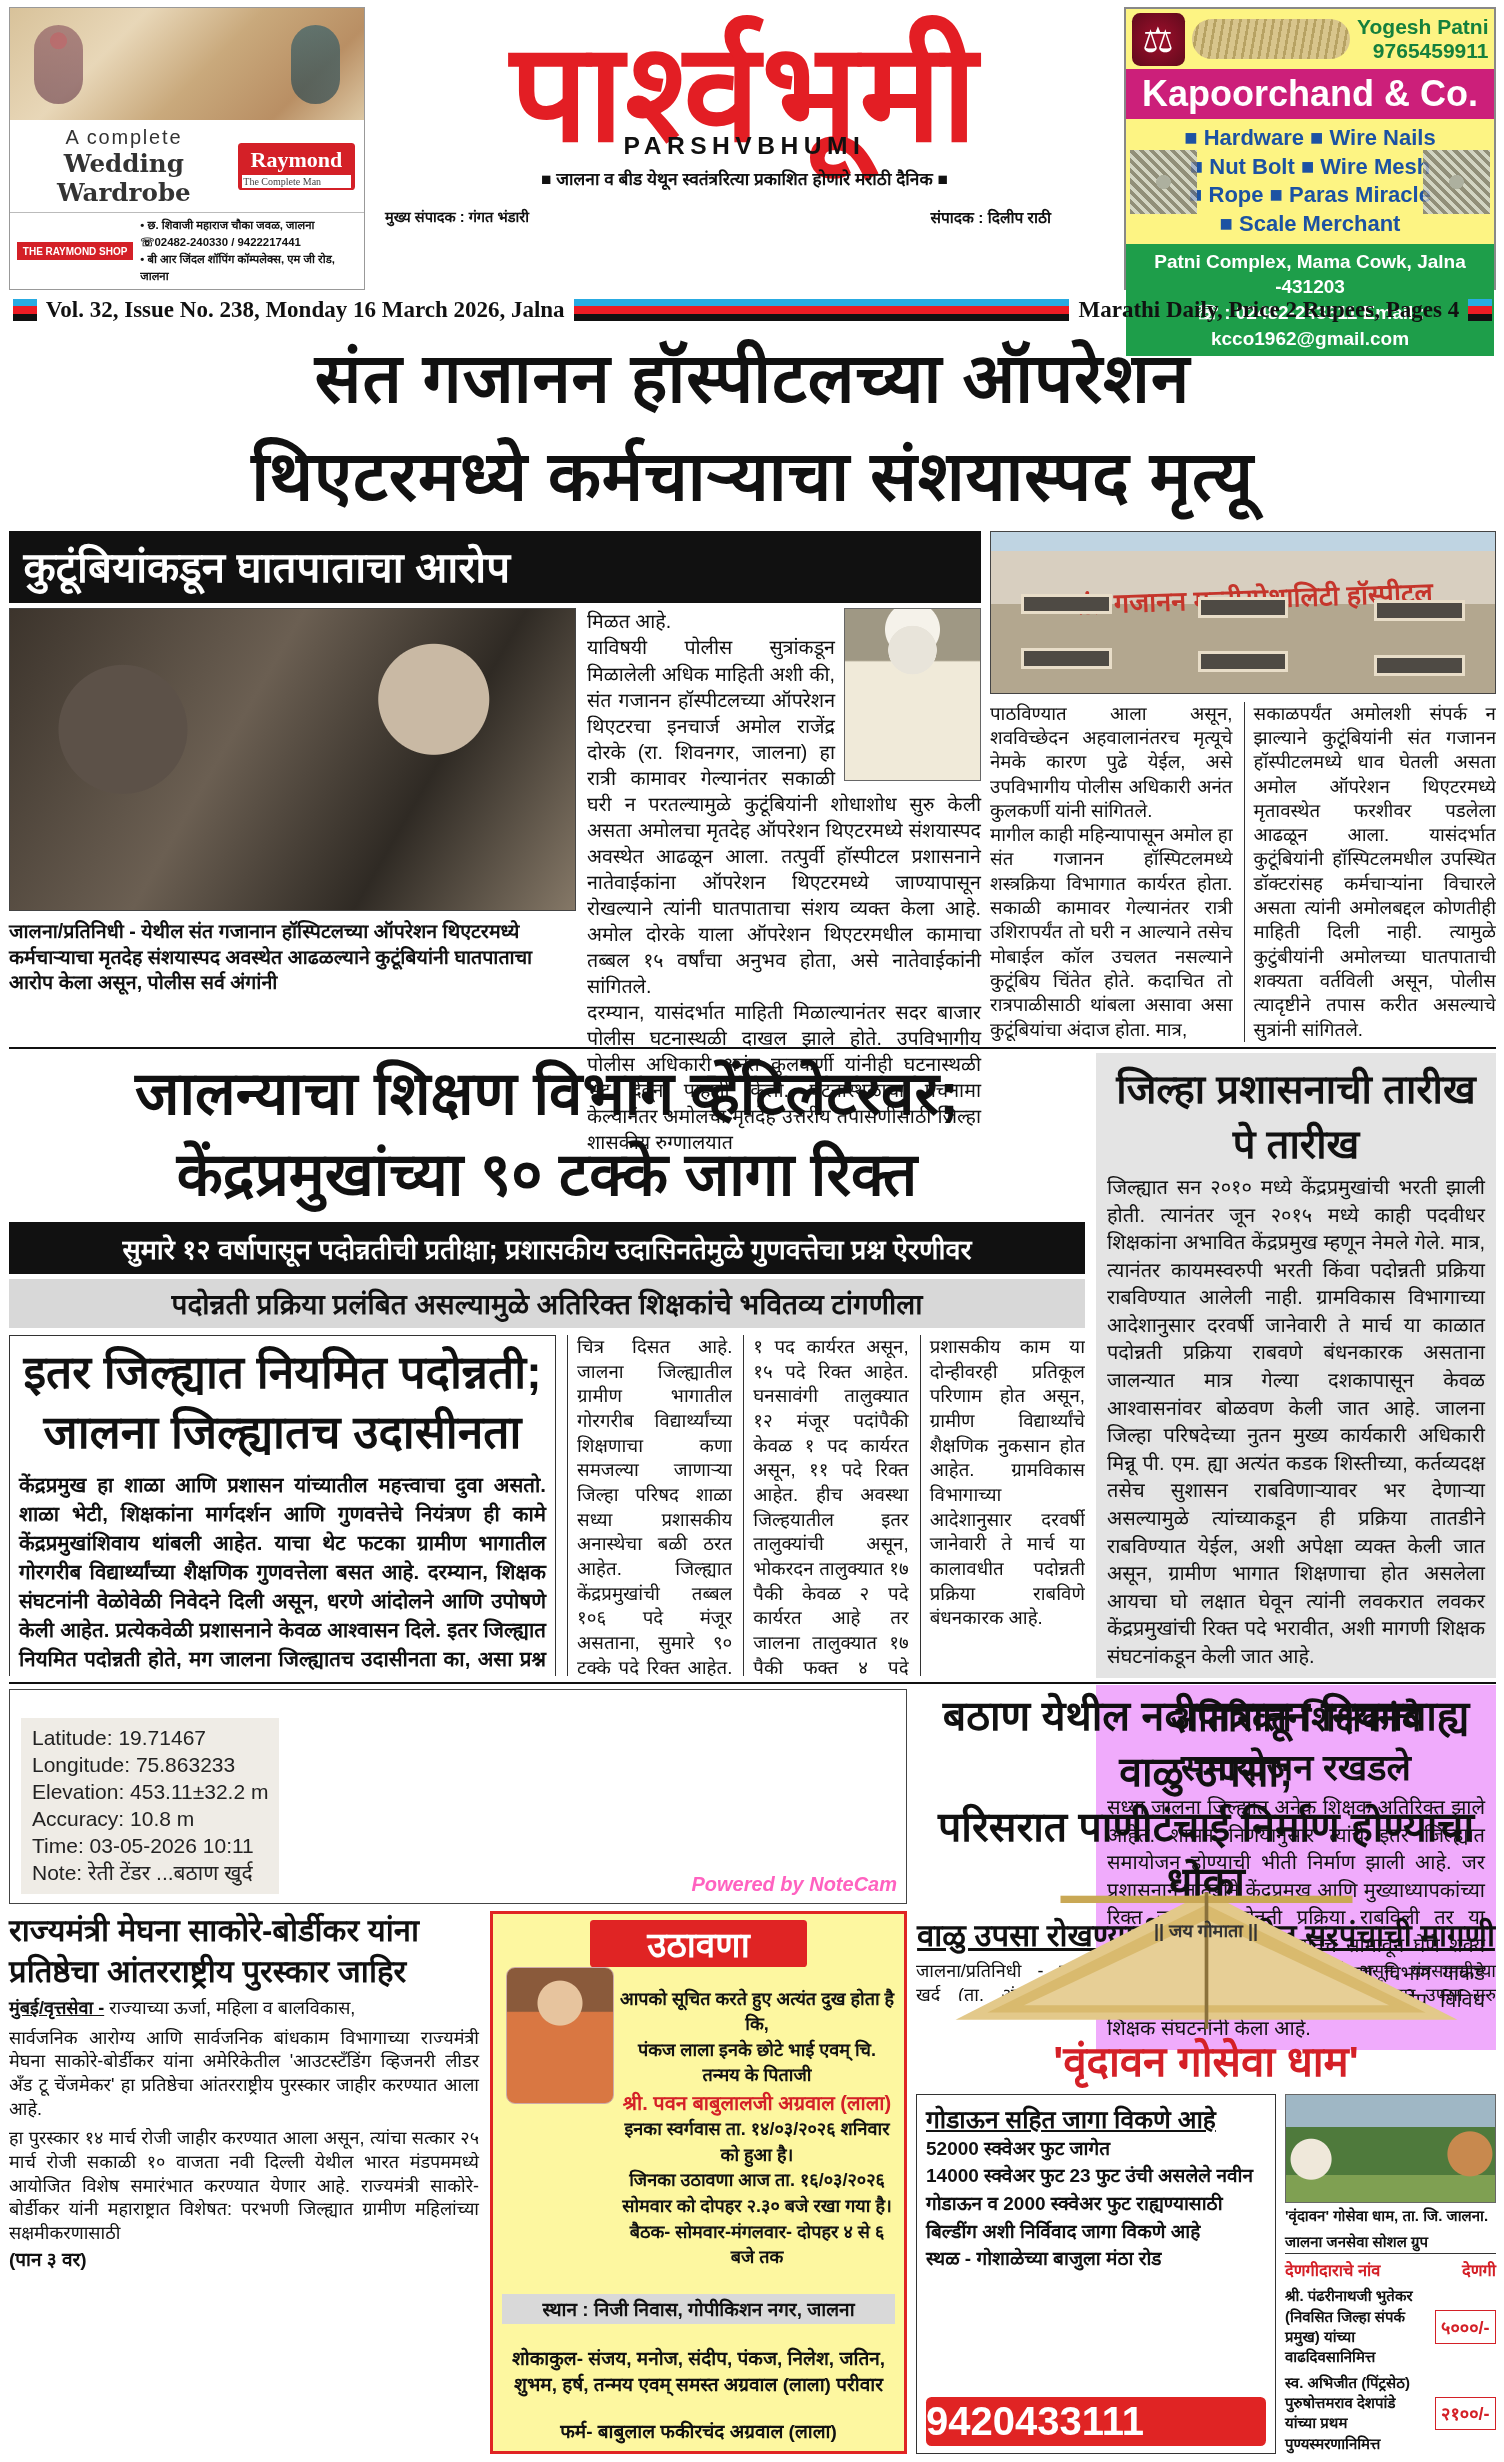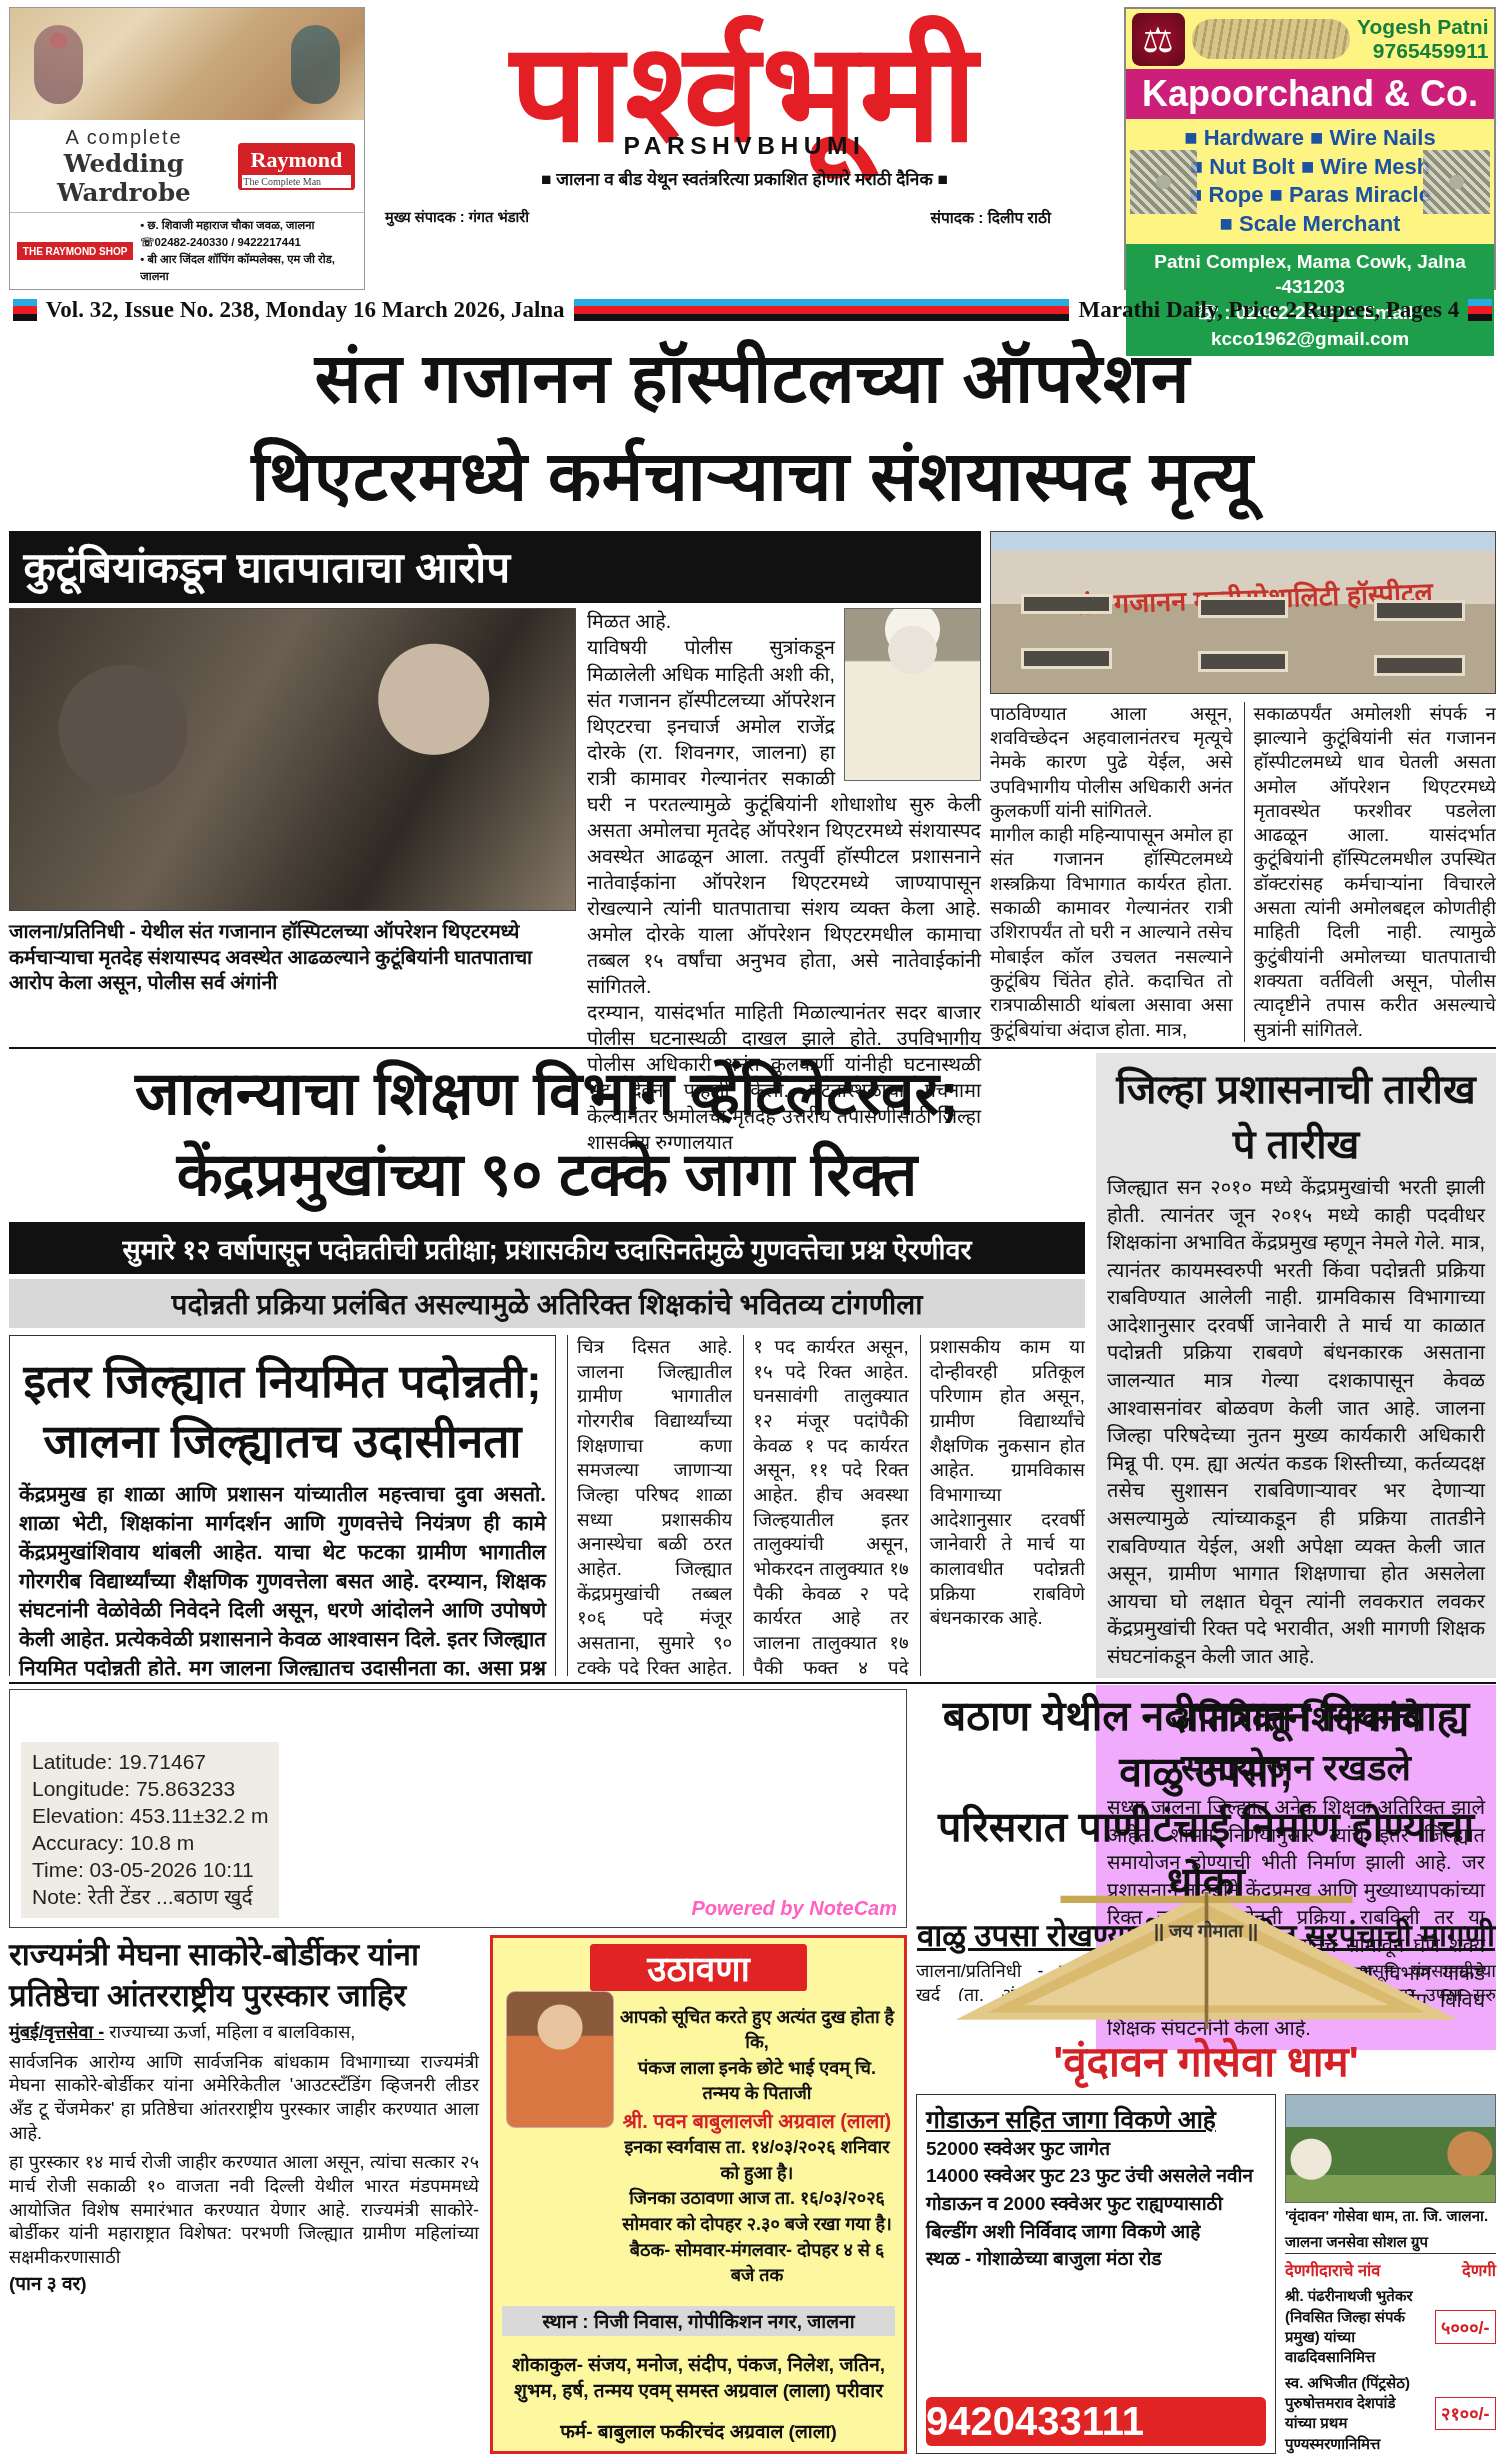--- a/index.html
+++ b/index.html
@@ -70,21 +70,21 @@
   .s1-r-cols .rc2 { border-left:0.9px solid #333; padding-left:9px; }
   .rule { border-top:2.7px solid #111; margin:5.5px 9px 0; }
   
   .s2 { display:flex; gap:11px; padding:3.6px 9px 0; height:627px; }
   .s2-main { width:1076px; display:flex; flex-direction:column; }
   .s2 h2 { text-align:center; font-size:60px; line-height:1.35; font-weight:bold; }
   .s2-subblack { background:#111; color:#fff; font-weight:bold; font-size:27px; text-align:center; padding:7.3px 3.6px; margin-top:7.3px; }
   .s2-subgray { background:#d8d8d8; font-weight:bold; font-size:28px; text-align:center; padding:5.5px 3.6px; margin-top:4.6px; }
   .s2-body { display:flex; gap:11px; margin-top:7.3px; flex:1; overflow:hidden; }
   .s2-leftstack { width:547px; display:flex; flex-direction:column; }
-  .s2-box { border:1.8px solid #333; padding:16px 9px; }
+  .s2-box { border:1.8px solid #333; padding:7px 9px; }
   .s2-box .bh { text-align:center; font-size:46px; font-weight:bold; line-height:1.3; }
   .s2-box .bi { font-size:20.5px; font-weight:bold; line-height:1.42; margin-top:7.3px; text-align:justify; }
   .s2-lcols { display:flex; gap:11px; margin-top:7.3px; flex:1; overflow:hidden; }
   .s2-lcols > div { flex:1; font-size:18.7px; line-height:1.3; text-align:justify; }
   .s2-lcols .b { border-left:0.9px solid #333; padding-left:9px; }
   .s2-col { flex:1; font-size:18.7px; line-height:1.32; text-align:justify; border-left:0.9px solid #333; padding-left:9px; overflow:hidden; }
   .s2-side { flex:1; display:flex; flex-direction:column; gap:7.3px; }
   .side-box1 { background:#e4e4e4; padding:7.3px 11px; }
   .side-box1 .t { text-align:center; font-size:40px; font-weight:bold; }
   .side-box1 .x { font-size:20px; line-height:1.38; margin-top:3.6px; text-align:justify; }
@@ -101,21 +101,21 @@
      linear-gradient(105deg,#7d9457 0 14%, #b5a083 14% 30%, #a4osh 0),
      linear-gradient(160deg,#8a9b62 0 12%, #c2ad8c 12% 34%, #8f7a58 34% 55%, #6e5a3e 55% 75%, #b49a74 75%); }
   .notecam { position:absolute; right:9px; bottom:7.3px; color:#ff62c0; font-weight:bold; font-size:20px; font-style:italic; }
   .gps { position:absolute; left:11px; bottom:9px; background:rgba(235,232,225,.82); padding:7.3px 11px; font-size:21px; line-height:1.28; color:#222; }
   .s3-bottomrow { display:flex; gap:11px; flex:1; margin-top:7.3px; }
   .minister { width:470px; }
   .minister h3 { font-size:31px; line-height:1.3; font-weight:bold; }
   .minister .by { font-weight:bold; text-decoration:underline; }
   .minister p { font-size:18px; line-height:1.32; margin-top:5.5px; text-align:justify; }
   .minister .more { font-weight:bold; font-size:19px; }
-  .uthavana { flex:1; border:3.6px solid #e02424; background:#fdf7a0; padding:5.5px 9px; text-align:center; display:flex; flex-direction:column; gap:14px; position:relative; }
+  .uthavana { flex:1; border:3.6px solid #e02424; background:#fdf7a0; padding:5.5px 9px; text-align:center; display:flex; flex-direction:column; gap:20px; position:relative; }
   .uth-title { background:#e02424; color:#fff; font-weight:bold; font-size:35px; width:55%; margin:0 auto; border-radius:3.6px; }
   .uth-photo { position:absolute; left:12.8px; top:53px; width:108px; height:137px; border-radius:9px; border:1.8px solid #caa;
       background: radial-gradient(circle at 50% 26%, #e7c49e 0 22px, transparent 23px), linear-gradient(#8a5a3b 32%, #d97742 33%); }
   .uth { padding-left:117px; font-size:18px; line-height:1.42; font-weight:bold; }
   .uth .name { color:#d42027; font-size:20px; }
   .uth-sthan { background:#d9d9d9; font-weight:bold; font-size:19px; padding:1.8px; margin:3.6px 0 1.8px; }
   .uth-mourn { font-weight:bold; font-size:19px; line-height:1.4; }
   .s3-right { flex:1; display:flex; flex-direction:column; }
   .s3-right h3 { text-align:center; font-size:41px; line-height:1.35; font-weight:bold; }
   .s3-sub { text-align:center; font-size:31px; font-weight:bold; text-decoration:underline; margin-top:1.8px; }

